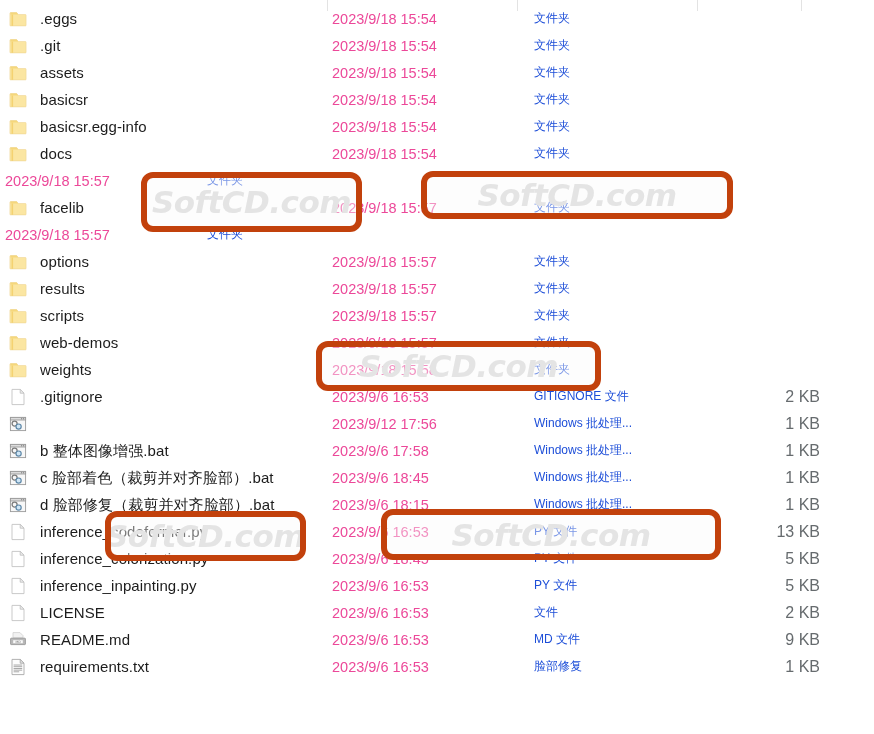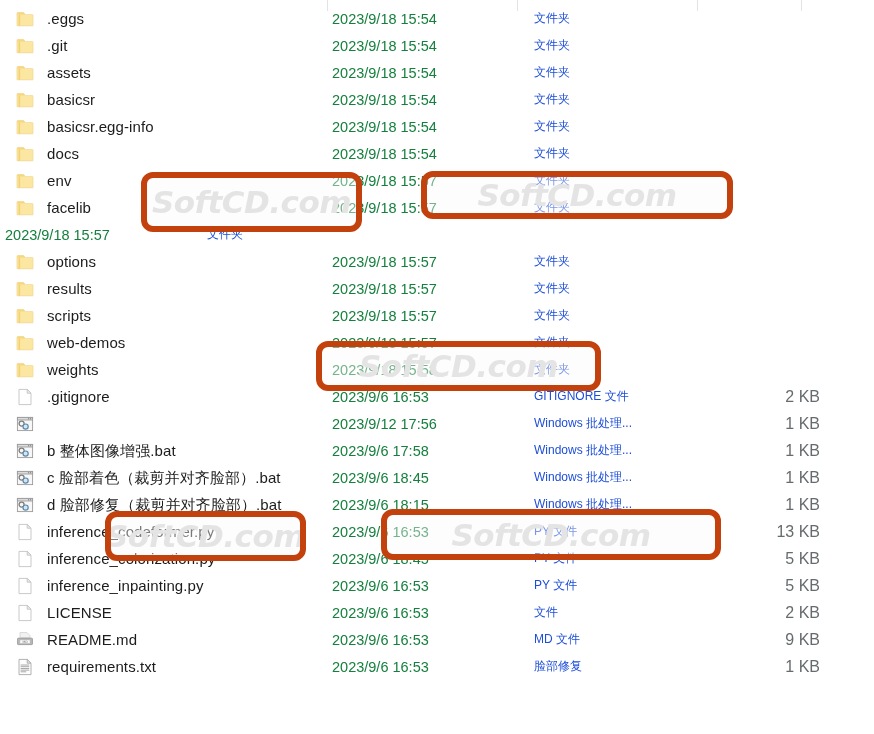--- a/index.html
+++ b/index.html
@@ -51,35 +51,35 @@
     align-items: center;
     width: 874px;
   }
 
   .cell-name {
     position: relative;
     display: flex;
     align-items: center;
     width: 327px;
     flex: 0 0 327px;
-    padding-left: 15px;
+    padding-left: 8px;
     overflow: hidden;
     white-space: nowrap;
   }
   .name-text {
     font-size: 15px;
     color: #1c1c1c;
     line-height: 18px;
     letter-spacing: 0.1px;
   }
   .cell-date {
     flex: 0 0 190px;
     width: 190px;
     font-size: 14.5px;
-    color: #15803d;
+    color: #ec4899;
     white-space: nowrap;
     padding-left: 5px;
   }
   .cell-type {
     flex: 0 0 180px;
     width: 180px;
     font-size: 12px;
     color: #1d4ed8;
     white-space: nowrap;
     overflow: hidden;
@@ -233,31 +233,20 @@
             <path d="M2.5 3.6 h6.2 l1.5 1.9 h7.3 a0.6 0.6 0 0 1 0.6 0.6 v10.2 a0.6 0.6 0 0 1 -0.6 0.6 h-15 a0.6 0.6 0 0 1 -0.6 -0.6 v-12.1 a0.6 0.6 0 0 1 0.6 -0.6 z" fill="none" stroke="#ecd08a" stroke-width="0.5"></path>
           </svg>
         </span>
         <span class="name-text">docs</span>
       </div>
       <div class="cell-date">2023/9/18 15:54</div>
       <div class="cell-type">文件夹</div>
       <div class="cell-size"></div>
     </div>
     <div class="row">
-      <div class="cell-name">
-        <span class="icon">
-          <svg width="20" height="20" viewBox="0 0 20 20">
-            <path d="M2.5 3.6 h6.2 l1.5 1.9 h7.3 a0.6 0.6 0 0 1 0.6 0.6 v10.2 a0.6 0.6 0 0 1 -0.6 0.6 h-15 a0.6 0.6 0 0 1 -0.6 -0.6 v-12.1 a0.6 0.6 0 0 1 0.6 -0.6 z" fill="#fbe6a2"></path>
-            <path d="M2.5 3.6 h6.2 l1.5 1.9 h-7.7 z" fill="#f6d87c"></path>
-            <rect x="3.5" y="5.5" width="1.6" height="11.4" fill="#f4d271"></rect>
-            <path d="M2.5 3.6 h6.2 l1.5 1.9 h7.3 a0.6 0.6 0 0 1 0.6 0.6 v10.2 a0.6 0.6 0 0 1 -0.6 0.6 h-15 a0.6 0.6 0 0 1 -0.6 -0.6 v-12.1 a0.6 0.6 0 0 1 0.6 -0.6 z" fill="none" stroke="#ecd08a" stroke-width="0.5"></path>
-          </svg>
-        </span>
-        <span class="name-text">env</span>
-      </div>
       <div class="cell-date">2023/9/18 15:57</div>
       <div class="cell-type">文件夹</div>
       <div class="cell-size"></div>
     </div>
     <div class="row">
       <div class="cell-name">
         <span class="icon">
           <svg width="20" height="20" viewBox="0 0 20 20">
             <path d="M2.5 3.6 h6.2 l1.5 1.9 h7.3 a0.6 0.6 0 0 1 0.6 0.6 v10.2 a0.6 0.6 0 0 1 -0.6 0.6 h-15 a0.6 0.6 0 0 1 -0.6 -0.6 v-12.1 a0.6 0.6 0 0 1 0.6 -0.6 z" fill="#fbe6a2"></path>
             <path d="M2.5 3.6 h6.2 l1.5 1.9 h-7.7 z" fill="#f6d87c"></path>

